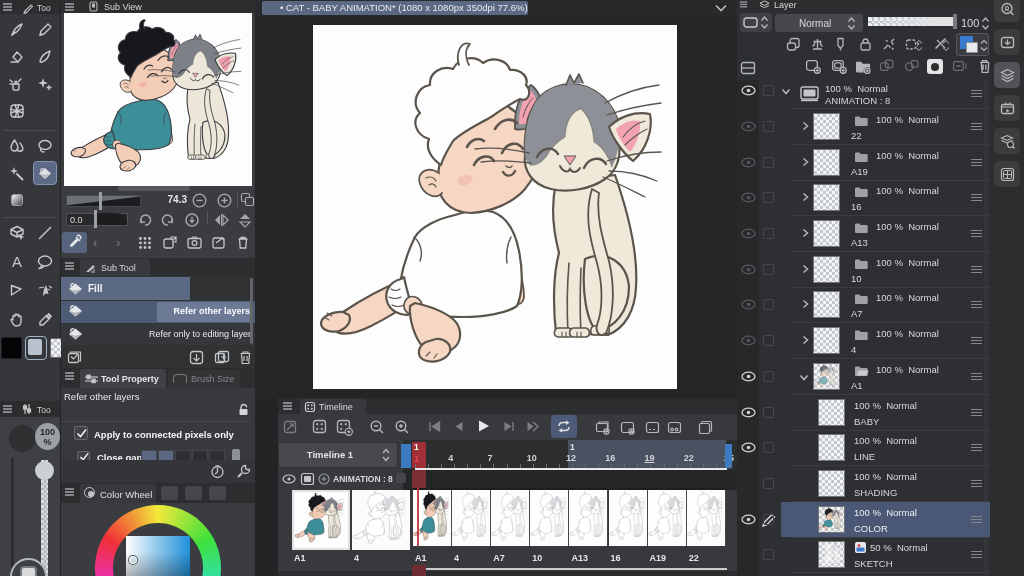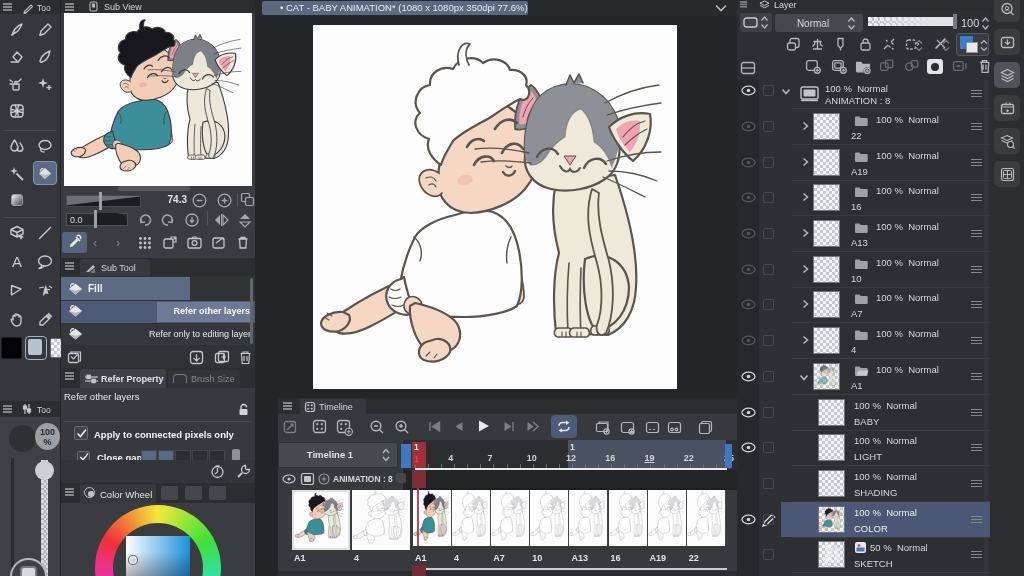--- a/index.html
+++ b/index.html
@@ -307,21 +307,21 @@
   <span class="abs ham sm" style="left:4px;top:372px;"></span>
   <div class="abs" style="left:19px;top:369px;width:86px;height:19px;background:#3f4145;border-radius:3px 3px 0 0;"></div>
   <svg class="abs ic" style="left:24px;top:374px;" width="13" height="10" viewBox="0 0 13 10">
         <g stroke="#c3c5c7" stroke-width="1.2">
           <line x1="0" y1="3" x2="13" y2="3"></line>
           <line x1="0" y1="7" x2="13" y2="7"></line>
           <rect x="2" y="1.2" width="3.2" height="3.4" fill="#c3c5c7"></rect>
           <rect x="7" y="5.2" width="3.2" height="3.4" fill="#c3c5c7"></rect>
         </g>
       </svg>
-  <div class="abs" style="left:40px;top:374px;font-size:9px;font-weight:bold;color:#e4e5e7;">Refer Property</div>
+  <div class="abs" style="left:40px;top:374px;font-size:9px;font-weight:bold;color:#e4e5e7;">Tool Property</div>
   <div class="abs" style="left:107px;top:370px;width:72px;height:18px;background:#323436;border-radius:3px 3px 0 0;"></div>
   <div class="abs" style="left:112px;top:374px;width:14px;height:9px;border:1.2px solid #77797c;border-radius:4px 4px 0 0;border-bottom:none;"></div>
   <div class="abs" style="left:130px;top:374px;font-size:9px;color:#85878b;">Brush Size</div>
   <div class="abs" style="left:0;top:388px;width:194px;height:72px;background:#37393c;"></div>
   <div class="abs" style="left:3px;top:391px;font-size:9.5px;color:#e6e7e8;">Refer other layers</div>
   <svg class="abs ic" style="left:176px;top:403px;" width="14" height="14" viewBox="0 0 14 14">
         <path d="M4 6 V4.5 A2.8 2.8 0 0 1 9.6 4.2" fill="none" stroke="#d2d3d5" stroke-width="1.4"></path>
         <rect x="2.5" y="6" width="8" height="6" rx="1" fill="#d2d3d5"></rect>
       </svg>
   <div class="abs" style="left:2px;top:421px;width:188px;height:1px;background:#47494c;"></div>
@@ -606,21 +606,21 @@
   <div class="abs" style="left:247px;top:80px;width:4px;height:496px;background:#333538;"></div>
   <div id="layerlist"></div>
 <div class="abs" style="left:3px;top:13px;width:32px;height:19px;background:#3f4144;border-radius:3px;"></div>
       <svg class="abs" style="left:6px;top:17px" width="15" height="11" viewBox="0 0 15 11">
         <rect x="1" y="1" width="13" height="9" rx="2.5" fill="none" stroke="#c8cacc" stroke-width="1.4"></rect>
       </svg>
       <svg class="abs" style="left:23px;top:15px" width="9" height="15" viewBox="0 0 9 15">
         <path d="M1.5 5.5 L4.5 2 L7.5 5.5 M1.5 9.5 L4.5 13 L7.5 9.5" fill="none" stroke="#b5b7ba" stroke-width="1.3"></path>
       </svg>
       <div class="abs" style="left:38px;top:14px;width:88px;height:18px;background:#46484b;border-radius:3px;"></div>
-      <div class="abs" style="left:38px;top:18px;width:76px;text-align:center;font-size:10px;color:#d8d9db;">Normal</div>
+      <div class="abs" style="left:38px;top:18px;width:76px;text-align:left;font-size:10px;color:#d8d9db;padding-left:24px;">Normal</div>
       <svg class="abs" style="left:110px;top:16px" width="9" height="15" viewBox="0 0 9 15">
         <path d="M1.5 5.5 L4.5 2 L7.5 5.5 M1.5 9.5 L4.5 13 L7.5 9.5" fill="none" stroke="#b5b7ba" stroke-width="1.3"></path>
       </svg>
       <div class="abs ck" style="left:131px;top:17px;width:87px;height:9px;background-size:6px 6px;"></div>
       <div class="abs" style="left:131px;top:17px;width:87px;height:9px;background:linear-gradient(to right,rgba(225,227,229,0) 0%,rgba(225,227,229,1) 75%);"></div>
       <div class="abs" style="left:216px;top:14px;width:4px;height:15px;background:#77797c;"></div>
       <div class="abs" style="left:224px;top:17px;font-size:11px;color:#d8d9db;">100</div>
       <svg class="abs" style="left:244px;top:16px" width="9" height="15" viewBox="0 0 9 15">
         <path d="M1.5 5.5 L4.5 2 L7.5 5.5 M1.5 9.5 L4.5 13 L7.5 9.5" fill="none" stroke="#b5b7ba" stroke-width="1.3"></path>
       </svg>
@@ -884,21 +884,21 @@
       <div class="abs" style="left:117px;top:416px;font-size:9.5px;color:#d8d9db;">BABY</div>
       <div class="abs" style="left:234px;top:409px;width:11px;height:1.4px;background:#85878a;box-shadow:0 3px 0 #85878a,0 6px 0 #85878a;"></div>
       <div class="abs" style="left:55px;top:430px;width:198px;height:1px;background:#3a3c3e;"></div>
       <svg class="abs" style="left:4px;top:442px" width="15" height="11" viewBox="0 0 15 11">
         <ellipse cx="7.5" cy="5.5" rx="6.5" ry="4.3" fill="none" stroke="#cfd1d3" stroke-width="1.3"></ellipse>
         <circle cx="7.5" cy="5.5" r="1.8" fill="#cfd1d3"></circle>
       </svg>
       <div class="abs" style="left:26px;top:442px;width:11px;height:11px;border:1.2px solid #46484b;border-radius:2px;"></div>
       <div class="abs ckd" style="left:81px;top:434px;width:27px;height:27px;border:1px solid #737578;overflow:hidden;"></div>
       <div class="abs" style="left:117px;top:435px;font-size:9.5px;color:#d8d9db;">100 %&nbsp; Normal</div>
-      <div class="abs" style="left:117px;top:451px;font-size:9.5px;color:#d8d9db;">LIGHT</div>
+      <div class="abs" style="left:117px;top:451px;font-size:9.5px;color:#d8d9db;">LINE</div>
       <div class="abs" style="left:234px;top:444px;width:11px;height:1.4px;background:#85878a;box-shadow:0 3px 0 #85878a,0 6px 0 #85878a;"></div>
       <div class="abs" style="left:55px;top:465px;width:198px;height:1px;background:#3a3c3e;"></div>
       <div class="abs" style="left:26px;top:478px;width:11px;height:11px;border:1.2px solid #46484b;border-radius:2px;"></div>
       <div class="abs ckd" style="left:81px;top:470px;width:27px;height:27px;border:1px solid #737578;overflow:hidden;"></div>
       <div class="abs" style="left:117px;top:471px;font-size:9.5px;color:#d8d9db;">100 %&nbsp; Normal</div>
       <div class="abs" style="left:117px;top:487px;font-size:9.5px;color:#d8d9db;">SHADING</div>
       <div class="abs" style="left:234px;top:480px;width:11px;height:1.4px;background:#85878a;box-shadow:0 3px 0 #85878a,0 6px 0 #85878a;"></div>
       <div class="abs" style="left:55px;top:501px;width:198px;height:1px;background:#3a3c3e;"></div>
       <div class="abs" style="left:44px;top:502px;width:209px;height:35px;background:#4b5875;"></div>
       <svg class="abs" style="left:24px;top:512px" width="16" height="16" viewBox="0 0 16 16">

